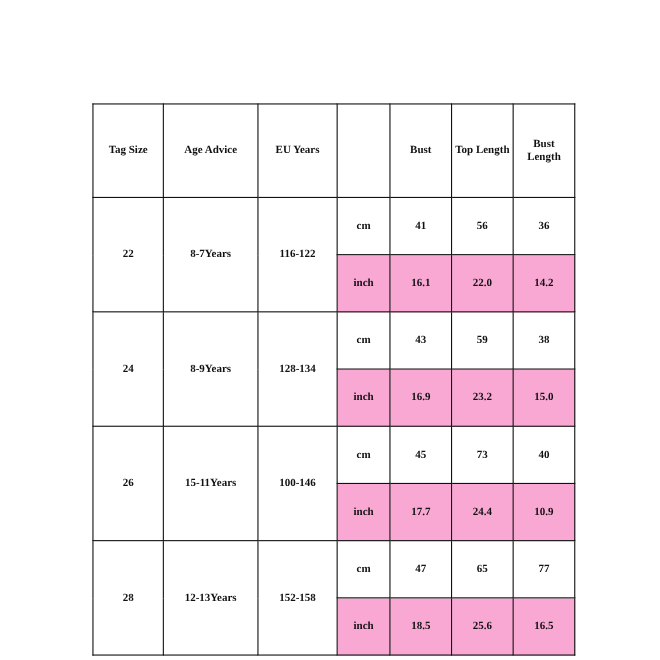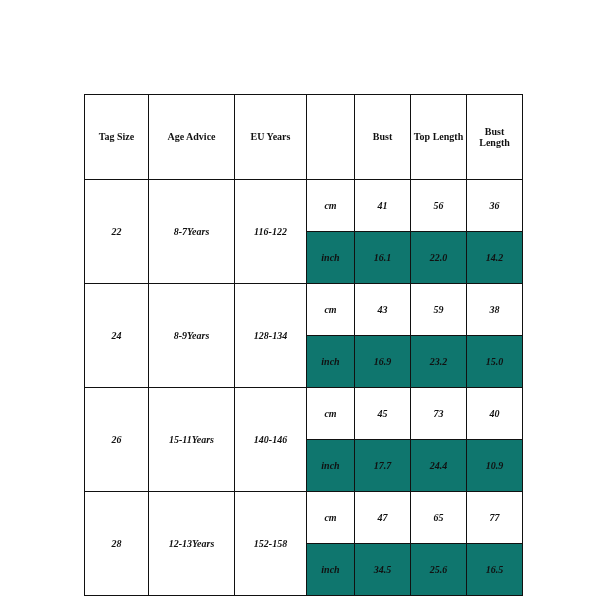--- a/index.html
+++ b/index.html
@@ -52,24 +52,23 @@
   .col-eu  { width: 72px; }
   .col-unit{ width: 48px; }
   .col-val { width: 56px; }
 
   thead th {
     height: 84px;
     font-size: 13.5px;
   }
   tbody td {
     height: 51px;
-    font-style: italic;
   }
   .hl {
-    background: #0f766e;
+    background: #f9a8d4;
   }
   .unit-cell {
     font-size: 12.5px;
   }
   .head-wrap {
     display: block;
     padding: 0 2px;
   }
 </style>
 </head>
@@ -143,21 +142,21 @@
       <tr>
         <td class="unit-cell hl">inch</td>
         <td class="hl">16.9</td>
         <td class="hl">23.2</td>
         <td class="hl">15.0</td>
       </tr>
 
       <tr>
         <td rowspan="2">26</td>
         <td rowspan="2">15-11Years</td>
-        <td rowspan="2">140-146</td>
+        <td rowspan="2">100-146</td>
         <td class="unit-cell">cm</td>
         <td>45</td>
         <td>73</td>
         <td>40</td>
       </tr>
       <tr>
         <td class="unit-cell hl">inch</td>
         <td class="hl">17.7</td>
         <td class="hl">24.4</td>
         <td class="hl">10.9</td>
@@ -167,21 +166,21 @@
         <td rowspan="2">28</td>
         <td rowspan="2">12-13Years</td>
         <td rowspan="2">152-158</td>
         <td class="unit-cell">cm</td>
         <td>47</td>
         <td>65</td>
         <td>77</td>
       </tr>
       <tr>
         <td class="unit-cell hl">inch</td>
-        <td class="hl">34.5</td>
+        <td class="hl">18.5</td>
         <td class="hl">25.6</td>
         <td class="hl">16.5</td>
       </tr>
 
     </tbody>
   </table>
 
 </div>
 
 </body></html>

